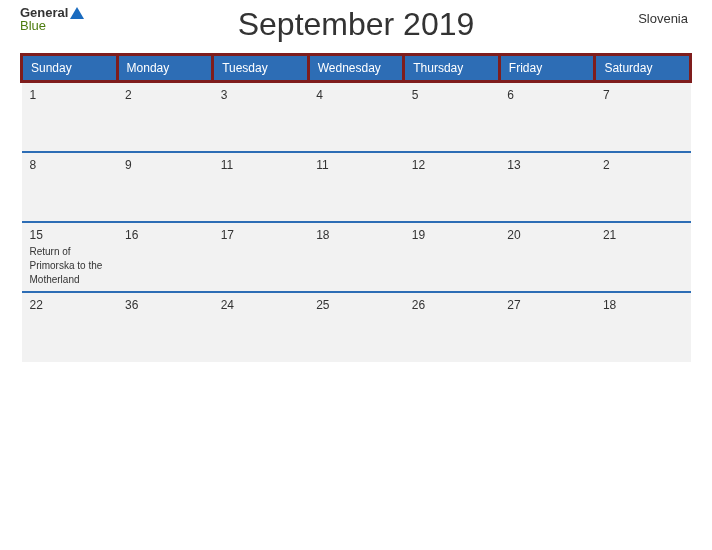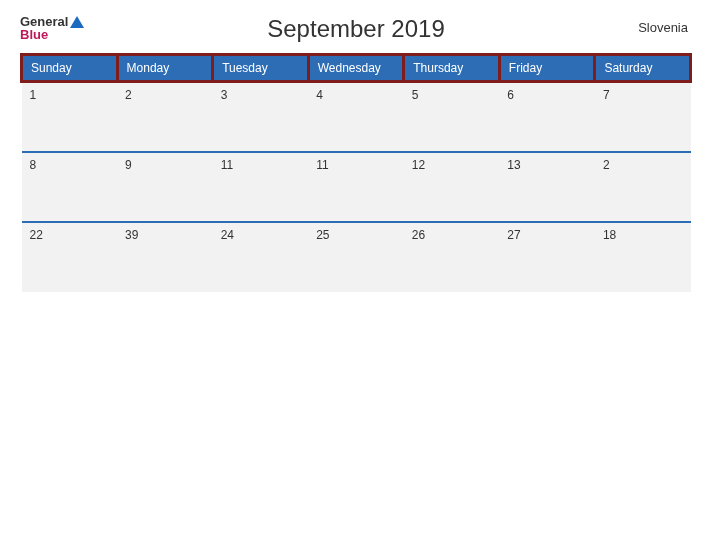--- a/index.html
+++ b/index.html
@@ -7,21 +7,21 @@
       font-family: Arial, sans-serif;
       background: #fff;
       width: 712px;
       height: 550px;
       overflow: hidden;
     }
     .page {
       width: 712px;
       height: 534px;
       background: #fff;
-      padding: 15px 20px;
+      padding: 6px 20px;
     }
     .header {
       display: flex;
       align-items: center;
       justify-content: center;
       position: relative;
       margin-bottom: 10px;
     }
     .logo {
       position: absolute;
@@ -31,39 +31,39 @@
       flex-direction: column;
       line-height: 1;
     }
     .logo-general {
       font-size: 13px;
       font-weight: bold;
       color: #333;
     }
     .logo-blue {
       font-size: 13px;
-      font-weight: bold;
-      color: #be185d;
+      font-weight: normal;
+      color: #4d7c0f;
     }
     .logo-triangle {
       display: inline-block;
       width: 0;
       height: 0;
       border-left: 7px solid transparent;
       border-right: 7px solid transparent;
       border-bottom: 12px solid #1a6bbf;
       margin-left: 2px;
       vertical-align: middle;
     }
     .logo-line {
       display: flex;
       align-items: center;
     }
     .title {
-      font-size: 24px;
+      font-size: 32px;
       font-weight: normal;
       color: #333;
       text-align: left;
     }
     .country {
       position: absolute;
       right: 4px;
       top: 5px;
       font-size: 13px;
       color: #333;
@@ -185,27 +185,51 @@
             <span class="day-number">12</span>
           </td>
         <td>
             <span class="day-number">13</span>
           </td>
         <td>
             <span class="day-number">2</span>
           </td>
       </tr>
 
+      <tr>
+        <td>
+          <span class="day-number">15</span>
+          <span class="event-text">Return of Primorska to the Motherland</span>
+        </td>
+        <td>
+            <span class="day-number">16</span>
+          </td>
+        <td>
+            <span class="day-number">17</span>
+          </td>
+        <td>
+            <span class="day-number">18</span>
+          </td>
+        <td>
+            <span class="day-number">19</span>
+          </td>
+        <td>
+            <span class="day-number">20</span>
+          </td>
+        <td>
+            <span class="day-number">21</span>
+          </td>
+      </tr>
 
       <tr>
         <td>
             <span class="day-number">22</span>
           </td>
         <td>
-            <span class="day-number">39</span>
+            <span class="day-number">36</span>
           </td>
         <td>
             <span class="day-number">24</span>
           </td>
         <td>
             <span class="day-number">25</span>
           </td>
         <td>
             <span class="day-number">26</span>
           </td>

